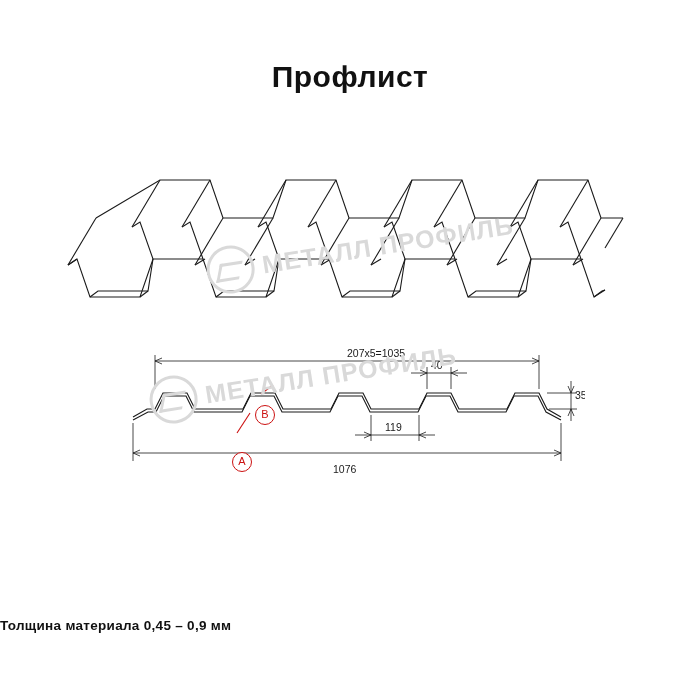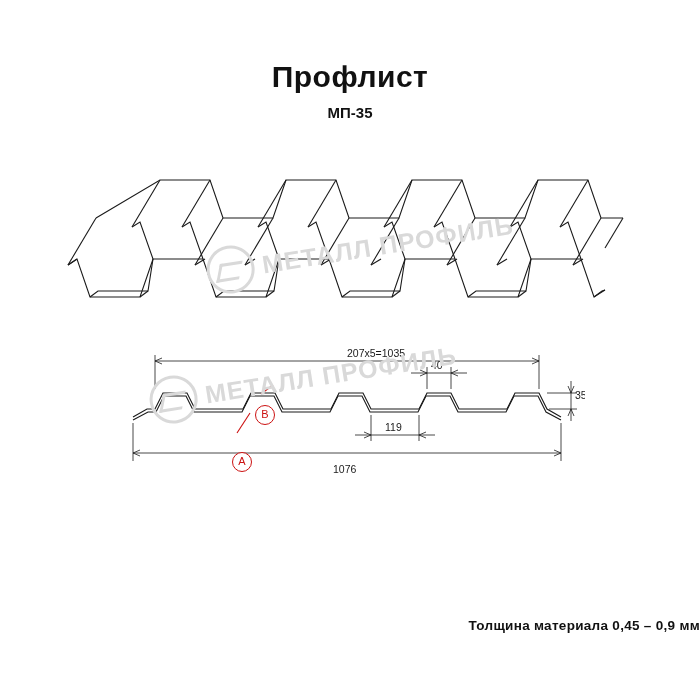--- a/index.html
+++ b/index.html
@@ -44,21 +44,21 @@
     font-weight: bold;
     color: #111111;
   }
 
   
   .footer-note {
     position: absolute;
     top: 618px;
     left: 0;
     width: 700px;
-    text-align: right;
+    text-align: left;
     font-size: 13.5px;
     font-weight: bold;
     letter-spacing: 0.3px;
     color: #111111;
   }
 
   
   .iso-wrap {
     position: absolute;
     top: 160px;
@@ -140,21 +140,20 @@
     font-size: 10.5px;
     fill: #1a1a1a;
   }
 </style>
 </head>
 <body>
 
 <div class="page">
 
   <div class="title">Профлист</div>
-  <div class="subtitle">МП-35</div>
 
   <div class="iso-wrap">
     <svg width="580" height="150" viewBox="0 0 580 150">
       <g class="ln">
 
         <path d="M36 58 L100 20 L150 20 L163 58 L213 58 L226 20 L276 20 L289 58 L339 58 L352 20 L402 20 L415 58 L465 58 L478 20 L528 20 L541 58 L563 58"></path>
 
         <path d="M8 105 L17 99 L30 137 L80 137 L93 99 L143 99 L156 137 L206 137 L219 99 L269 99 L282 137 L332 137 L345 99 L395 99 L408 137 L458 137 L471 99 L521 99 L534 137 L545 130"></path>
 
         <path d="M36 58 L8 105"></path>

